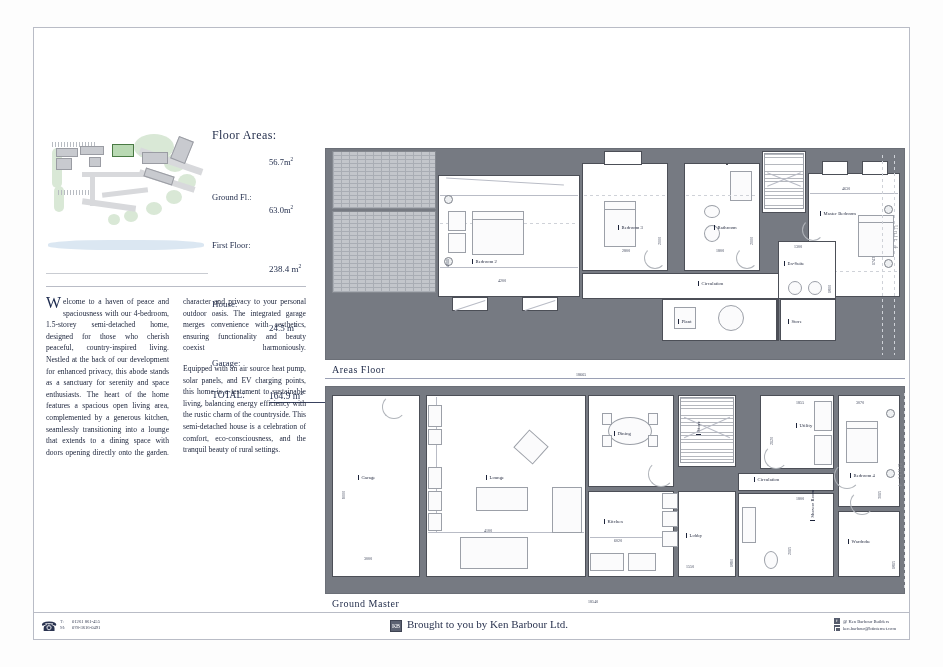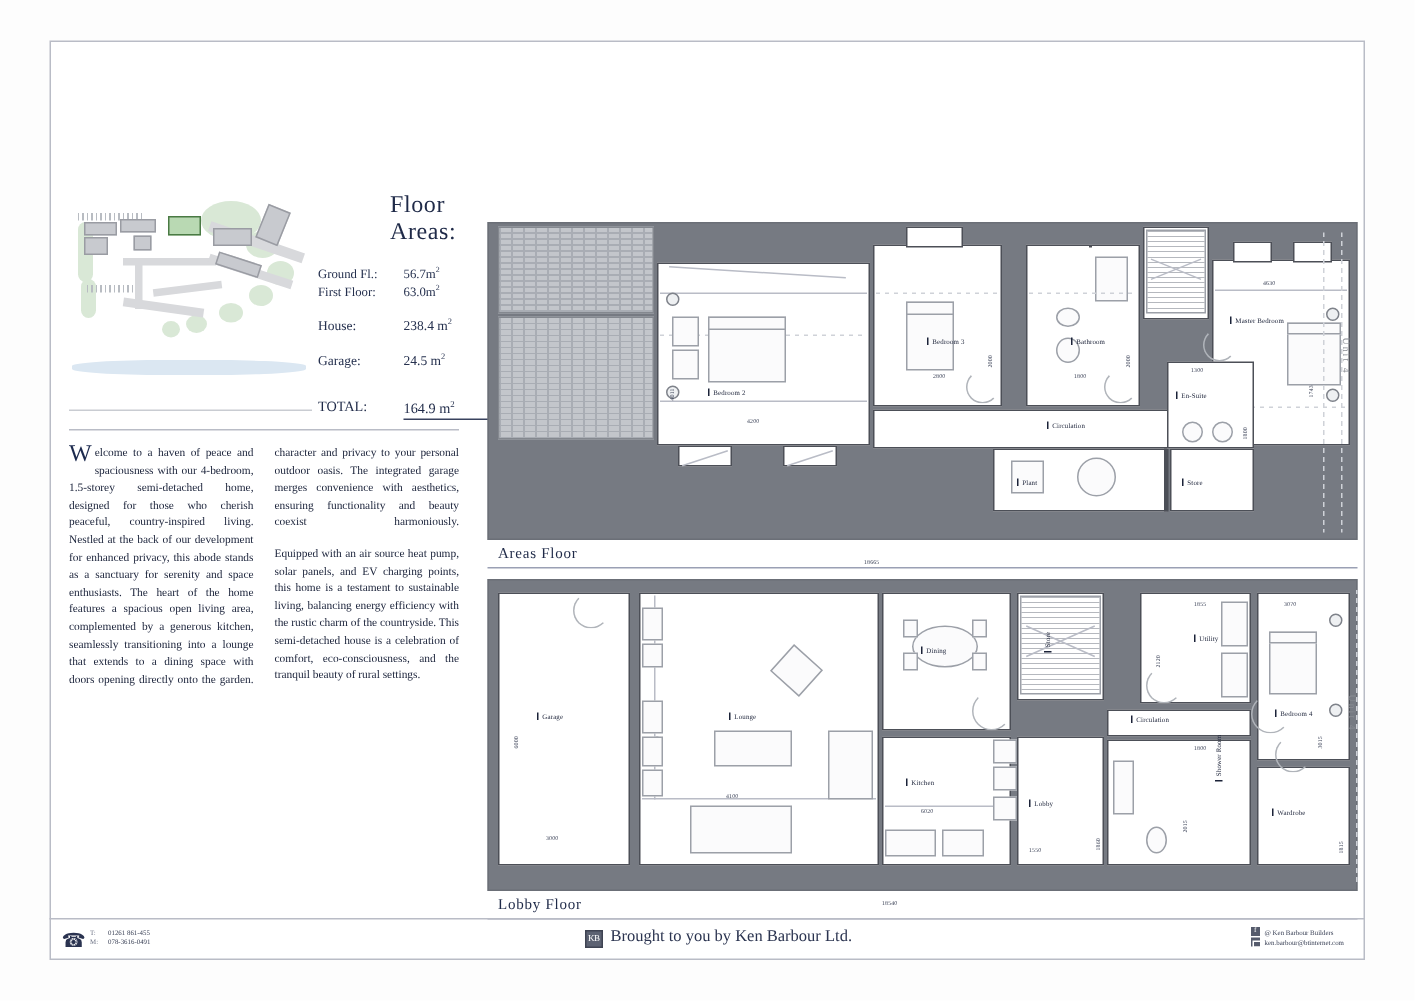--- a/index.html
+++ b/index.html
@@ -93,33 +93,32 @@
   }
 
   
   .areas {
     position: absolute;
     left: 212px; top: 128px;
     width: 122px;
     color: #27314f;
   }
   .areas-title {
-    font-size: 16px;
+    font-size: 12px;
     color: #1f2a48;
     margin-bottom: 13px;
     letter-spacing: 0.4px;
-    margin-left: 48px;
   }
   .area-row {
     display: flex;
     font-size: 8.5px;
     margin-bottom: 2px;
     color: #25304e;
   }
-  .area-row .lbl { width: 57px; }
+  .area-row .lbl { width: 57px; margin-top: 36px; }
   .area-row .val { flex: 1; }
   .area-gap { height: 11px; }
   .area-row.big { font-size: 9px; }
   .area-total {
     display: flex;
     font-size: 9.5px;
     margin-top: 22px;
     color: #1f2a48;
   }
   .area-total .lbl { width: 57px; }
@@ -611,21 +610,21 @@
     <div class="room" style="left:512px;top:124px;width:62px;height:66px;"></div>
     <div class="rname" style="left:522px;top:152px;">Wardrobe</div>
     <div class="dim vert" style="left:566px;top:182px;">1815</div>
     <div class="door-arc" style="left:524px;top:104px;width:24px;height:24px;"></div>
 
     <div class="dash-v" style="left:578px;top:6px;height:196px;"></div>
     <div class="unit-tag" style="left:578px;top:76px;">Unit 4</div>
   </div>
 
   <div class="plan-underline ul-ground"></div>
-  <div class="plan-label label-ground">Lobby Floor</div>
+  <div class="plan-label label-ground">Ground Master</div>
   <div class="dim" style="left:588px;top:600px;color:#3b4257;">18540</div>
 
   <div class="footer-rule"></div>
   <div class="footer">
     <div class="phone-icon">☎</div>
     <div class="tel-lines">
       <div>
         <span class="k">T:</span><span>01261 861-455</span>
       </div>
       <div>

